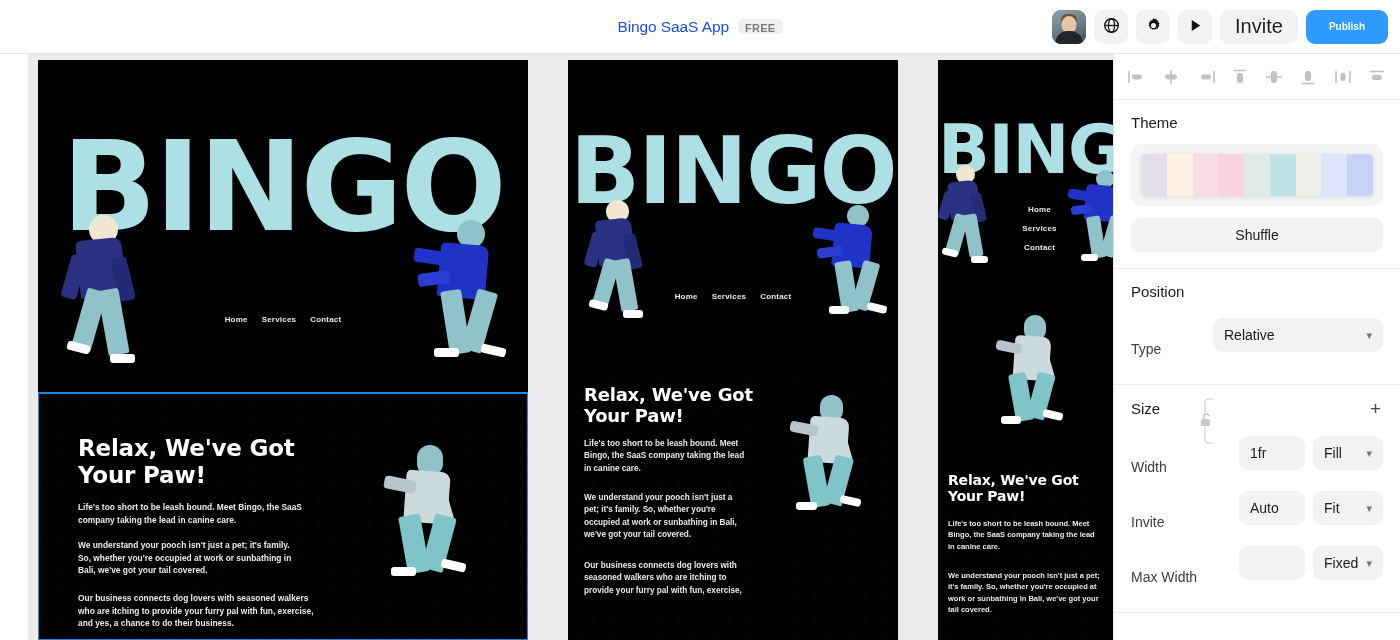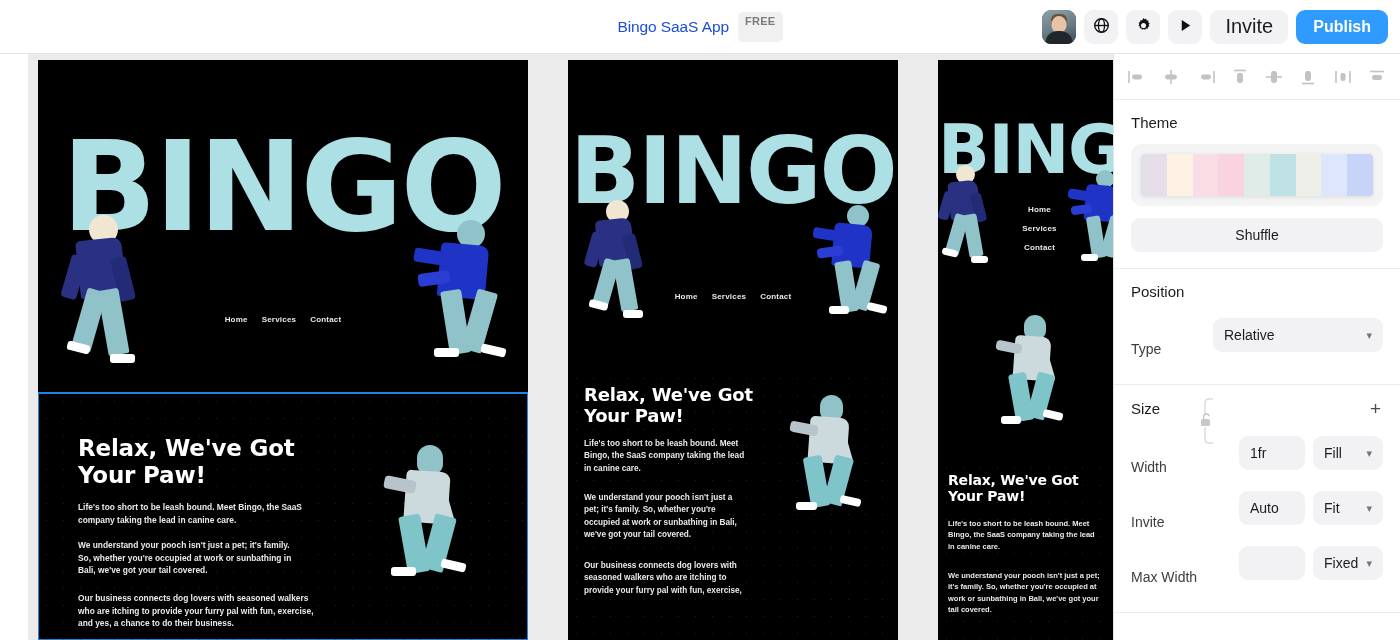--- a/index.html
+++ b/index.html
@@ -23,21 +23,21 @@
   .topbar-center {
     position: absolute; left: 0; right: 0;
     display: flex; justify-content: center; align-items: center;
     gap: 9px; pointer-events: none;
   }
   .topbar-center > * { pointer-events: auto; }
   .app-title { font-size: 15.5px; color: #1d4ed8; letter-spacing: -0.1px; }
   .free-badge {
     font-size: 11px; font-weight: bold; color: #7c7c80;
     background: #f0f0f0; border-radius: 5px;
-    padding: 3px 7px 15px 7px; letter-spacing: 0.3px;
+    padding: 3px 7px 0 7px; letter-spacing: 0.3px;
   }
   .topbar-right {
     margin-left: auto; margin-right: 12px;
     display: flex; align-items: center; gap: 8px;
   }
   .avatar {
     width: 34px; height: 34px; border-radius: 9px;
     overflow: hidden; background: #5c6b72;
     position: relative; flex: none;
   }
@@ -64,21 +64,21 @@
   }
   .txt-btn {
     height: 34px; border-radius: 9px; border: none;
     background: #f2f2f4; color: #1c1c1e;
     font-size: 20px; padding: 0 15px; cursor: pointer;
     font-family: "Liberation Sans", sans-serif;
   }
   .publish-btn {
     height: 34px; border-radius: 9px; border: none;
     background: #2f9bff; color: #ffffff;
-    font-size: 16px; font-weight: bold; padding: 0 17px; cursor: pointer;
+    font-size: 10px; font-weight: bold; padding: 0 23px; cursor: pointer;
     font-family: "Liberation Sans", sans-serif;
   }
 
   
   .body-row { display: flex; flex: 1; min-height: 0; padding-left: 28px; }
 
   
   .canvas {
     position: relative; flex: 1; min-width: 0;
     background: #ebebeb; overflow: hidden;

